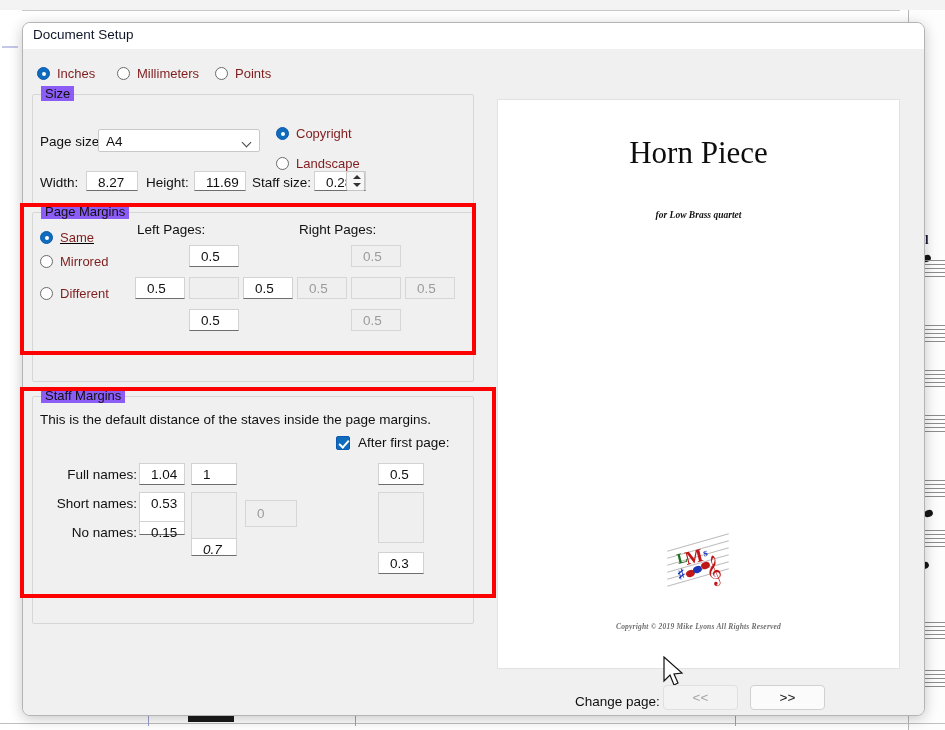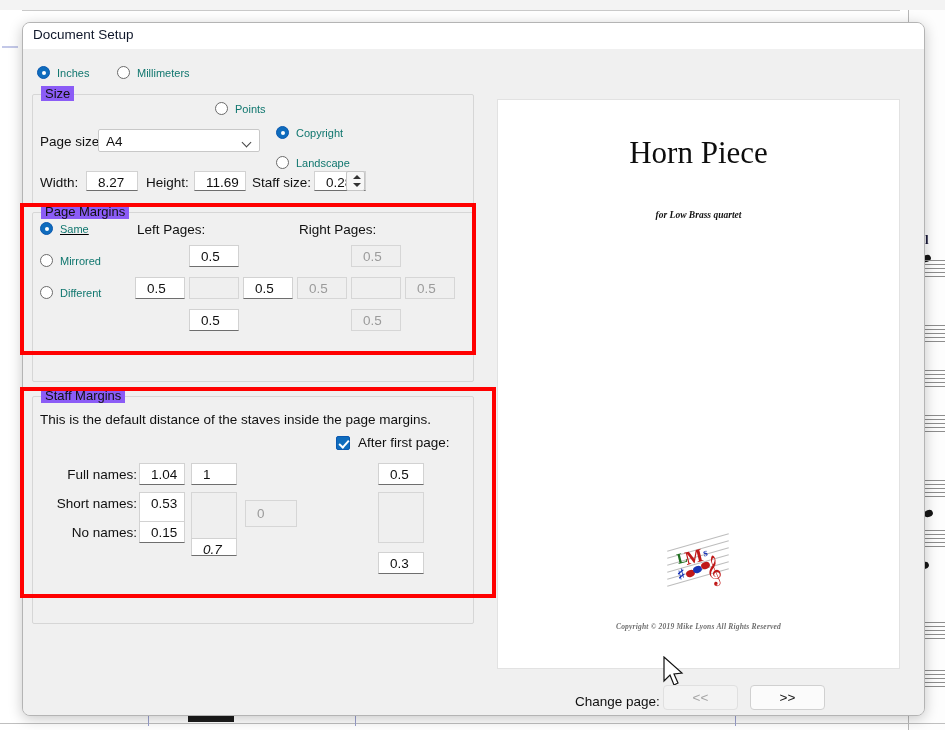--- a/index.html
+++ b/index.html
@@ -52,21 +52,21 @@
   .radio .ring {
     width:13px; height:13px; border-radius:50%;
     border:1px solid #6b6b6b; background:#ffffff; box-sizing:border-box;
     display:inline-block; position:relative;
   }
   .radio.on .ring { border:1px solid #0a58b0; background:#0f6cbd; }
   .radio.on .ring::after {
     content:""; position:absolute; left:3.5px; top:3.5px;
     width:4px; height:4px; border-radius:50%; background:#ffffff;
   }
-  .radio .lbl { margin-left:7px; font-size:11px; color:#0f766e; white-space:nowrap; }
+  .radio .lbl { margin-left:7px; font-size:13px; color:#7f1d1d; white-space:nowrap; }
 
   
   .group {
     position:absolute; border:1px solid #d6d6d6; border-radius:2px; background:transparent;
   }
   .group > .legend {
     position:absolute; left:8px; top:-9px; padding:0 4px; background:#8b5cf6;
     font-size:13px; color:#101010; white-space:nowrap;
   }
 
@@ -270,21 +270,21 @@
 
       <div class="units-row">
         <div class="radio on" style="left:0px; top:0px;">
           <span class="ring"></span>
           <span class="lbl">Inches</span>
         </div>
         <div class="radio" style="left:80px; top:0px;">
           <span class="ring"></span>
           <span class="lbl">Millimeters</span>
         </div>
-        <div class="radio" style="left:178px; top:0px;margin-top:36px;">
+        <div class="radio" style="left:178px; top:0px;">
           <span class="ring"></span>
           <span class="lbl">Points</span>
         </div>
       </div>
 
       <div class="group" style="left:9px; top:45px; width:440px; height:110px;">
         <div class="legend">Size</div>
 
         <div class="lab" style="left:7px; top:39px;">Page size:</div>
         <div class="combo" style="left:65px; top:34px; width:162px; height:23px;">
@@ -315,21 +315,21 @@
         </div>
         <div class="spin" style="left:313px; top:76px;">
           <div class="up"></div>
           <div class="dn"></div>
         </div>
       </div>
 
       <div class="group" style="left:9px; top:163px; width:440px; height:168px;">
         <div class="legend">Page Margins</div>
 
-        <div class="radio on" style="left:7px; top:9px;text-decoration:underline;">
+        <div class="radio on" style="left:7px; top:17px;text-decoration:underline;">
           <span class="ring"></span>
           <span class="lbl">Same</span>
         </div>
         <div class="radio" style="left:7px; top:41px;">
           <span class="ring"></span>
           <span class="lbl">Mirrored</span>
         </div>
         <div class="radio" style="left:7px; top:73px;">
           <span class="ring"></span>
           <span class="lbl">Different</span>
@@ -383,21 +383,21 @@
 
         <div class="lab r" style="left:0px; top:70px; width:104px;">Full names:</div>
         <div class="tb" style="left:106px; top:66px; width:46px; height:22px;">
           <span>1.04</span>
         </div>
         <div class="lab r" style="left:0px; top:99px; width:104px;">Short names:</div>
         <div class="tb" style="left:106px; top:95px; width:46px; height:38px;">
           <span>0.53</span>
         </div>
         <div class="lab r" style="left:0px; top:128px; width:104px;">No names:</div>
-        <div class="tb" style="left:106px; top:124px; width:46px; height:22px;">
+        <div class="tb" style="left:106px; top:124px; width:46px; height:14px;">
           <span>0.15</span>
         </div>
 
         <div class="tb" style="left:158px; top:66px; width:46px; height:22px;">
           <span>1</span>
         </div>
         <div class="tb empty" style="left:158px; top:95px; width:46px; height:51px;">
           <span></span>
         </div>
         <div class="tb dis" style="left:212px; top:103px; width:52px; height:27px;">

